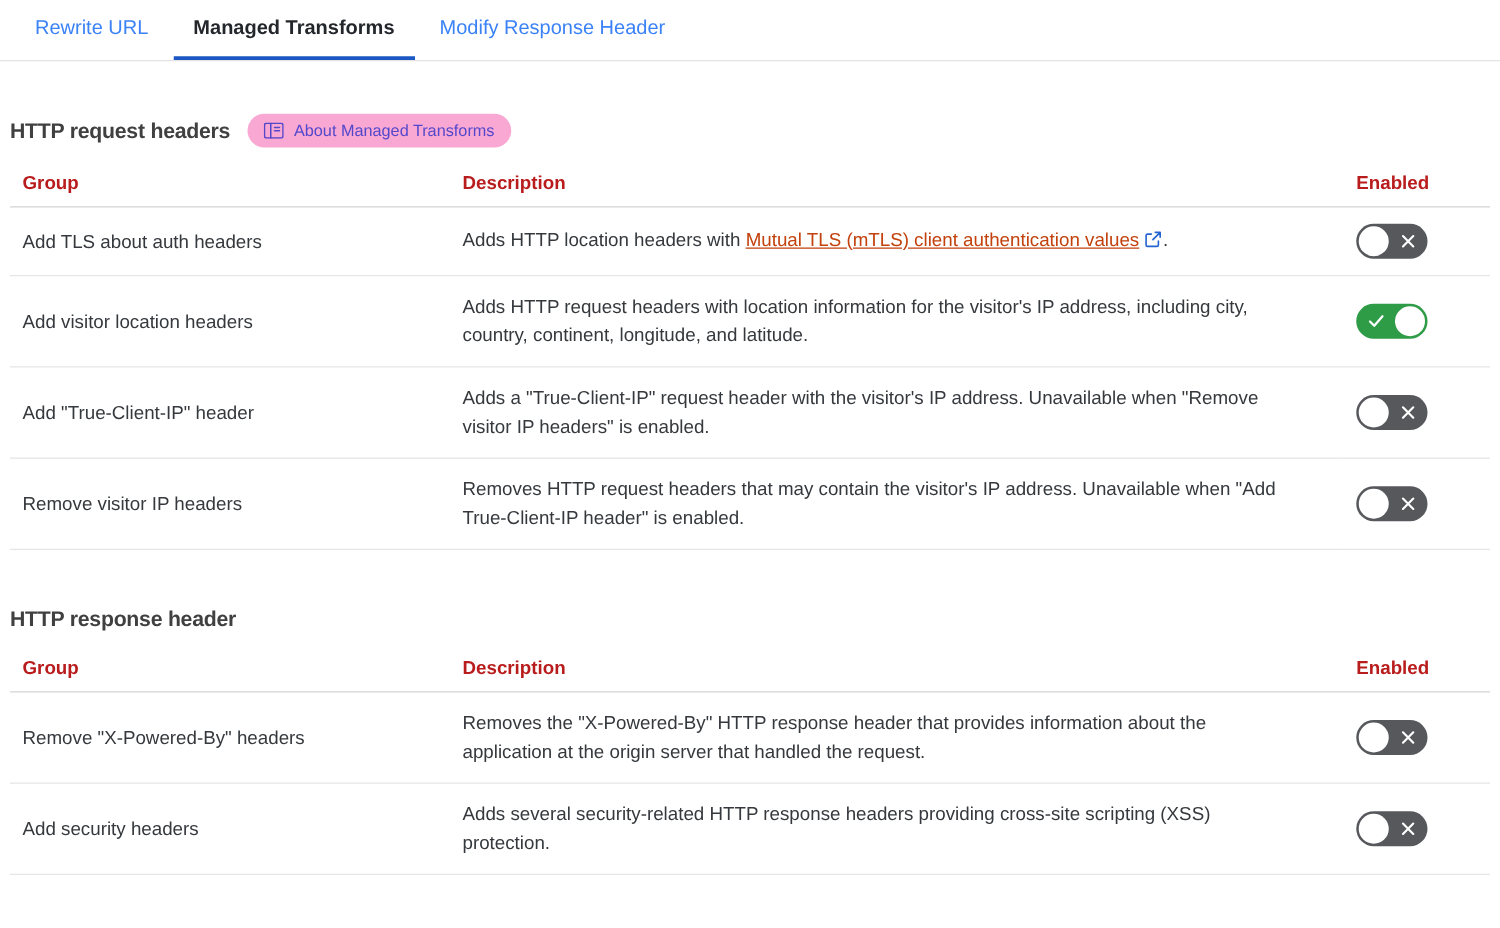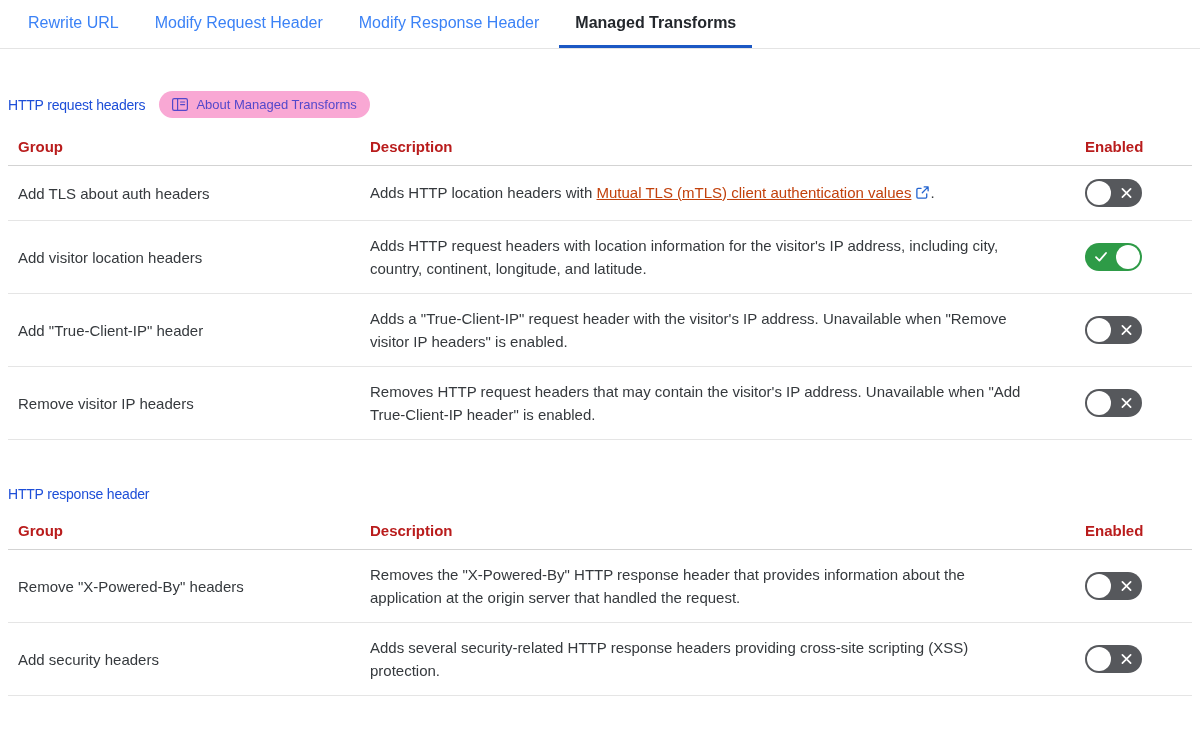--- a/index.html
+++ b/index.html
@@ -40,23 +40,23 @@
 
   
   .section-head {
     display: flex;
     align-items: center;
     gap: 14px;
     margin: 42px 0 8px 8px;
   }
   .section-head.second { margin-top: 46px; }
   .section-title {
-    font-size: 14px;
-    font-weight: 400;
-    color: #1d4ed8;
+    font-size: 17px;
+    font-weight: 700;
+    color: #404040;
     margin: 0;
     letter-spacing: -0.2px;
   }
   .badge {
     display: inline-flex;
     align-items: center;
     gap: 8px;
     background: #f9a8d4;
     color: #5348cb;
     font-size: 13px;
@@ -131,23 +131,22 @@
     line-height: 0;
   }
   .toggle.off .glyph.x-glyph { display: block; right: 9px; }
   .toggle.on  .glyph.check-glyph { display: block; left: 9px; }
 </style>
 </head>
 <body>
 
 <div class="tabbar">
   <div class="tab">Rewrite URL</div>
-  <div class="tab">Modify Request Header</div>
+  <div class="tab active">Managed Transforms</div>
   <div class="tab">Modify Response Header</div>
-  <div class="tab active">Managed Transforms</div>
 </div>
 
 <div class="section-head">
   <h2 class="section-title">HTTP request headers</h2>
   <span class="badge">
     <span class="glyph-wrap" style="line-height:0;">
       <svg width="16" height="13" viewBox="0 0 16 13" fill="none" stroke="#5348cb" stroke-width="1.2" stroke-linecap="round">
         <rect x="0.6" y="0.6" width="14.8" height="11.8" rx="1.6"></rect>
         <line x1="5.6" y1="0.6" x2="5.6" y2="12.4"></line>
         <line x1="8.6" y1="4" x2="12.6" y2="4"></line>

